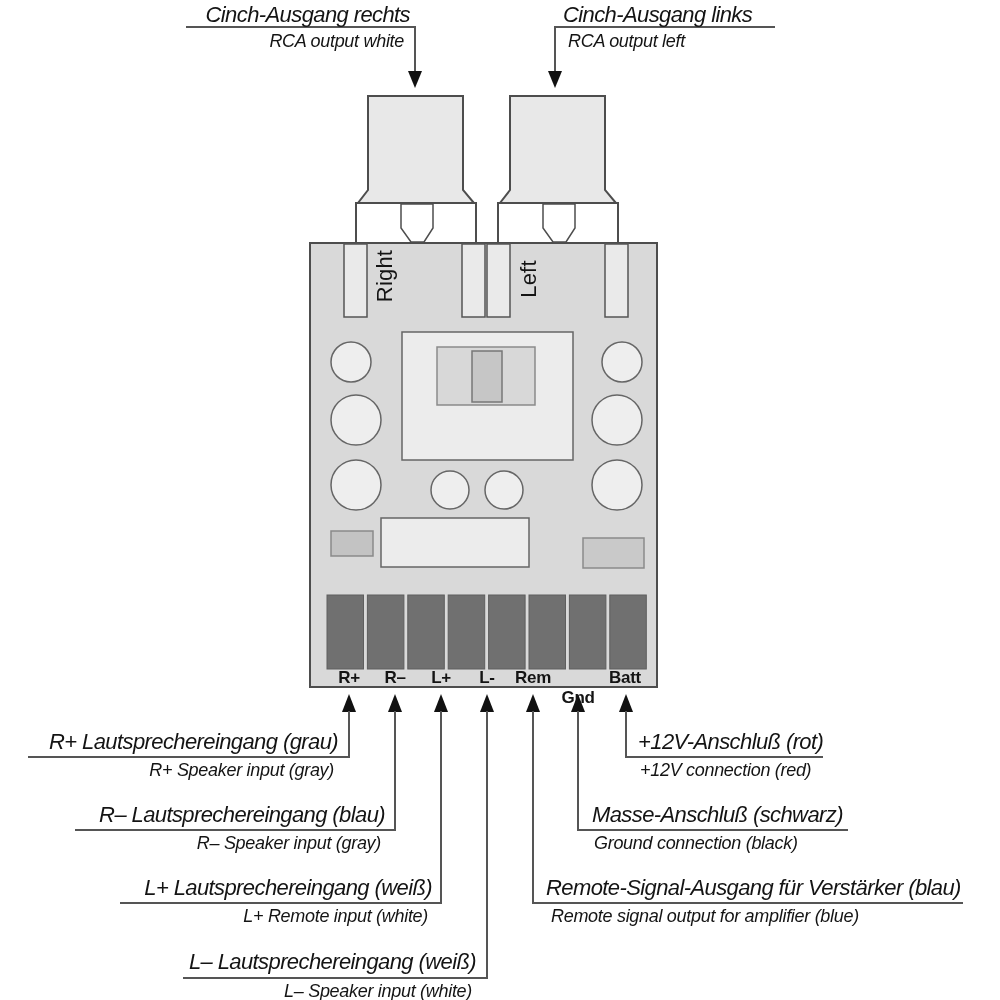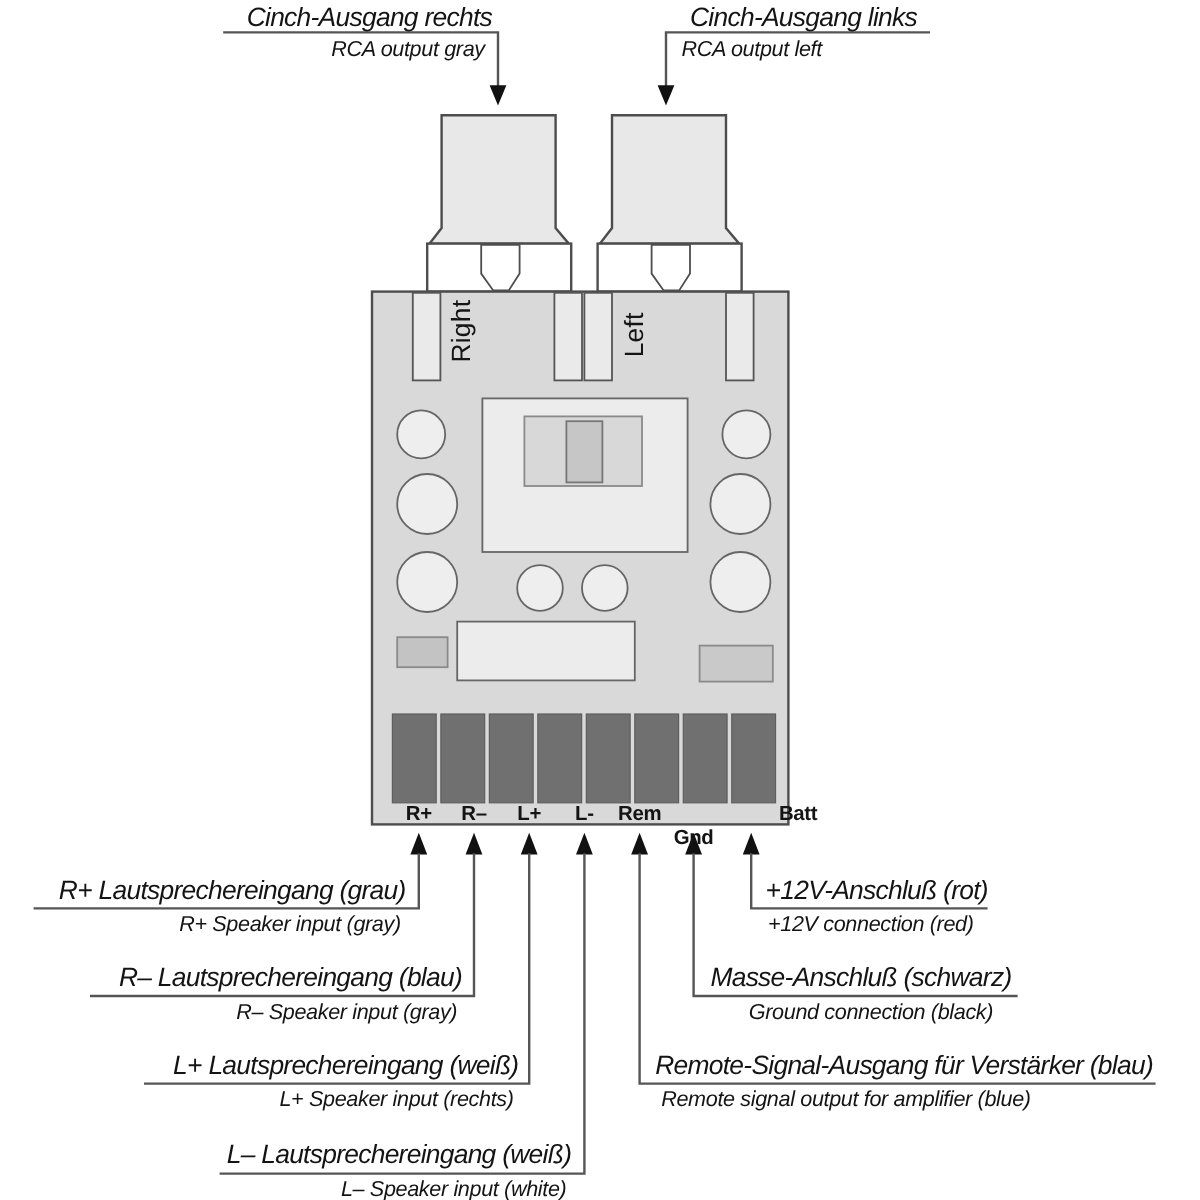--- a/index.html
+++ b/index.html
@@ -95,49 +95,49 @@
       <path d="M395,711 V830 H75"></path>
       <path d="M441,711 V903 H120"></path>
       <path d="M487,711 V978 H183"></path>
       <path d="M533,711 V903 H963"></path>
       <path d="M578,711 V830 H848"></path>
       <path d="M626,711 V757 H823"></path>
     </g>
   </svg>
 
   <div class="abs lbl-de ralign" style="left:120px;top:1px;width:290px;">Cinch-Ausgang rechts</div>
-  <div class="abs lbl-en ralign" style="left:120px;top:30px;width:284px;">RCA output gray</div>
-  <div class="abs lbl-de" style="left:563px;top:1px;margin-left:12px;">Cinch-Ausgang links</div>
+  <div class="abs lbl-en ralign" style="left:120px;top:30px;width:284px;">RCA output white</div>
+  <div class="abs lbl-de" style="left:563px;top:1px;">Cinch-Ausgang links</div>
   <div class="abs lbl-en" style="left:568px;top:30px;">RCA output left</div>
 
   <div class="abs chan-lbl" style="left:385px;top:276px;">Right</div>
   <div class="abs chan-lbl" style="left:529px;top:279px;">Left</div>
 
   <div class="abs term-lbl" style="left:327px;top:668px;">R+</div>
   <div class="abs term-lbl" style="left:373px;top:668px;">R–</div>
   <div class="abs term-lbl" style="left:419px;top:668px;">L+</div>
   <div class="abs term-lbl" style="left:465px;top:668px;">L-</div>
   <div class="abs term-lbl" style="left:511px;top:668px;">Rem</div>
   <div class="abs term-lbl" style="left:556px;top:668px;margin-top:20px;">Gnd</div>
-  <div class="abs term-lbl" style="left:603px;top:668px;margin-left:40px;">Batt</div>
+  <div class="abs term-lbl" style="left:603px;top:668px;">Batt</div>
 
   <div class="abs lbl-de ralign" style="left:0px;top:728px;width:338px;">R+ Lautsprechereingang (grau)</div>
   <div class="abs lbl-en ralign" style="left:0px;top:759px;width:334px;font-style:italic;">R+ Speaker input (gray)</div>
 
   <div class="abs lbl-de ralign" style="left:0px;top:801px;width:385px;">R– Lautsprechereingang (blau)</div>
   <div class="abs lbl-en ralign" style="left:0px;top:832px;width:381px;">R– Speaker input (gray)</div>
 
   <div class="abs lbl-de ralign" style="left:0px;top:874px;width:432px;font-style:italic;">L+ Lautsprechereingang (weiß)</div>
-  <div class="abs lbl-en ralign" style="left:0px;top:905px;width:428px;">L+ Speaker input (rechts)</div>
+  <div class="abs lbl-en ralign" style="left:0px;top:905px;width:428px;">L+ Remote input (white)</div>
 
   <div class="abs lbl-de ralign" style="left:0px;top:948px;width:476px;">L– Lautsprechereingang (weiß)</div>
   <div class="abs lbl-en ralign" style="left:0px;top:980px;width:472px;">L– Speaker input (white)</div>
 
   <div class="abs lbl-de" style="left:638px;top:728px;">+12V-Anschluß (rot)</div>
   <div class="abs lbl-en" style="left:640px;top:759px;">+12V connection (red)</div>
 
   <div class="abs lbl-de" style="left:592px;top:801px;">Masse-Anschluß (schwarz)</div>
-  <div class="abs lbl-en" style="left:624px;top:832px;text-align:center;">Ground connection (black)</div>
+  <div class="abs lbl-en" style="left:594px;top:832px;text-align:center;">Ground connection (black)</div>
 
   <div class="abs lbl-de" style="left:546px;top:874px;">Remote-Signal-Ausgang für Verstärker (blau)</div>
   <div class="abs lbl-en" style="left:551px;top:905px;">Remote signal output for amplifier (blue)</div>
 
 </div>
 
 </body></html>

